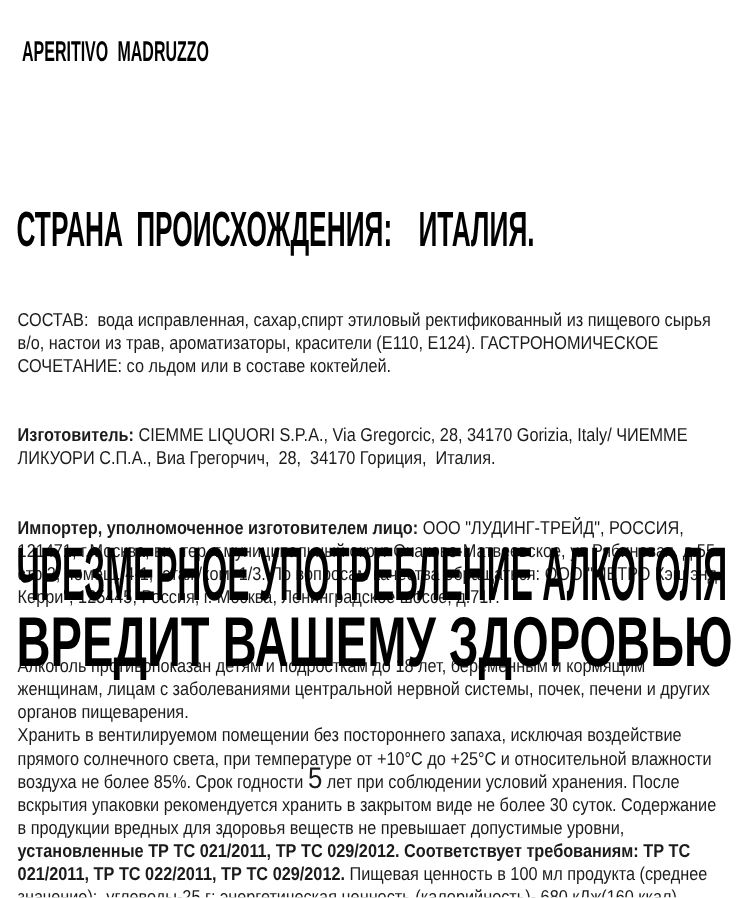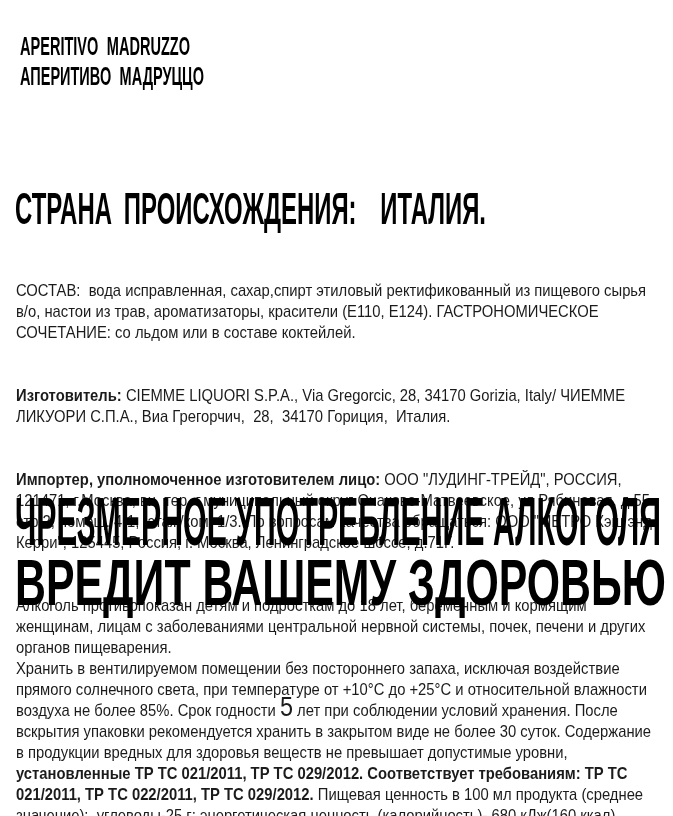--- a/index.html
+++ b/index.html
@@ -36,23 +36,20 @@
 </style>
 </head>
 <body>
 
 <div id="page">
 
   <div id="brand">
     <div class="line">
       <span class="fit" style="transform: scaleX(0.559383);">APERITIVO MADRUZZO</span>
     </div>
-    <div class="line">
-      <span class="fit" style="transform: scaleX(0.557998);">АПЕРИТИВО МАДРУЦЦО</span>
-    </div>
   </div>
 
   <div id="origin">
     <span class="fit" style="transform: scaleX(0.531294);">СТРАНА ПРОИСХОЖДЕНИЯ:  ИТАЛИЯ.</span>
   </div>
 
   <div id="bodytext" class="bodyblock">
     <p><span>СОСТАВ:  вода исправленная, сахар,спирт этиловый ректификованный из пищевого сырья в/о, настои из трав, ароматизаторы, красители (Е110, Е124). ГАСТРОНОМИЧЕСКОЕ СОЧЕТАНИЕ: со льдом или в составе коктейлей.</span></p>
     <p><span class="lead">Изготовитель:</span><span> CIEMME LIQUORI S.P.A., Via Gregorcic, 28, 34170 Gorizia, Italy/ ЧИЕММЕ ЛИКУОРИ С.П.А., Виа Грегорчич,  28,  34170 Гориция,  Италия.</span></p>
     <p><span class="lead">Импортер, уполномоченное изготовителем лицо:</span><span> ООО "ЛУДИНГ-ТРЕЙД", РОССИЯ, 121471, г.Москва, вн. тер. г.муниципальный округ Очаково-Матвеевское, ул Рябиновая, д.55 стр.2, помещ. 4-1,  этаж/ком. 1/3. По вопросам качества обращаться: ООО "МЕТРО Кэш энд Керри", 125445, Россия, г. Москва, Ленинградское шоссе, д.71Г.</span></p>

